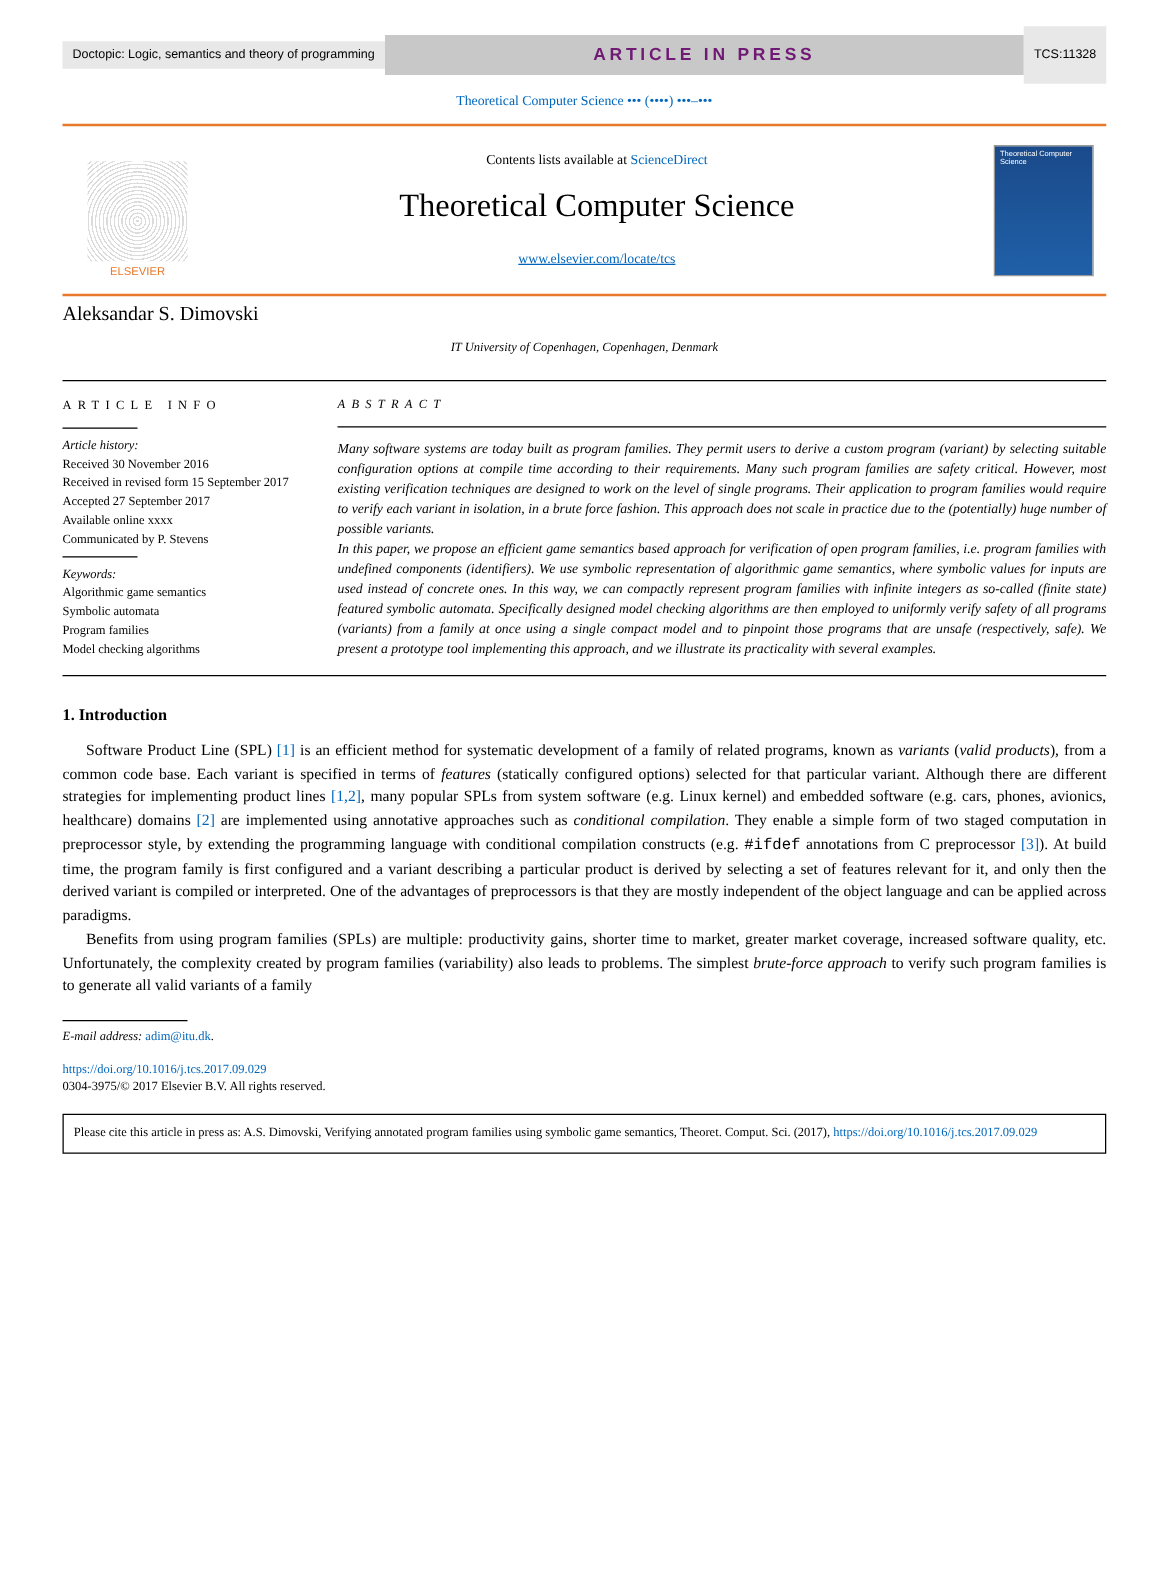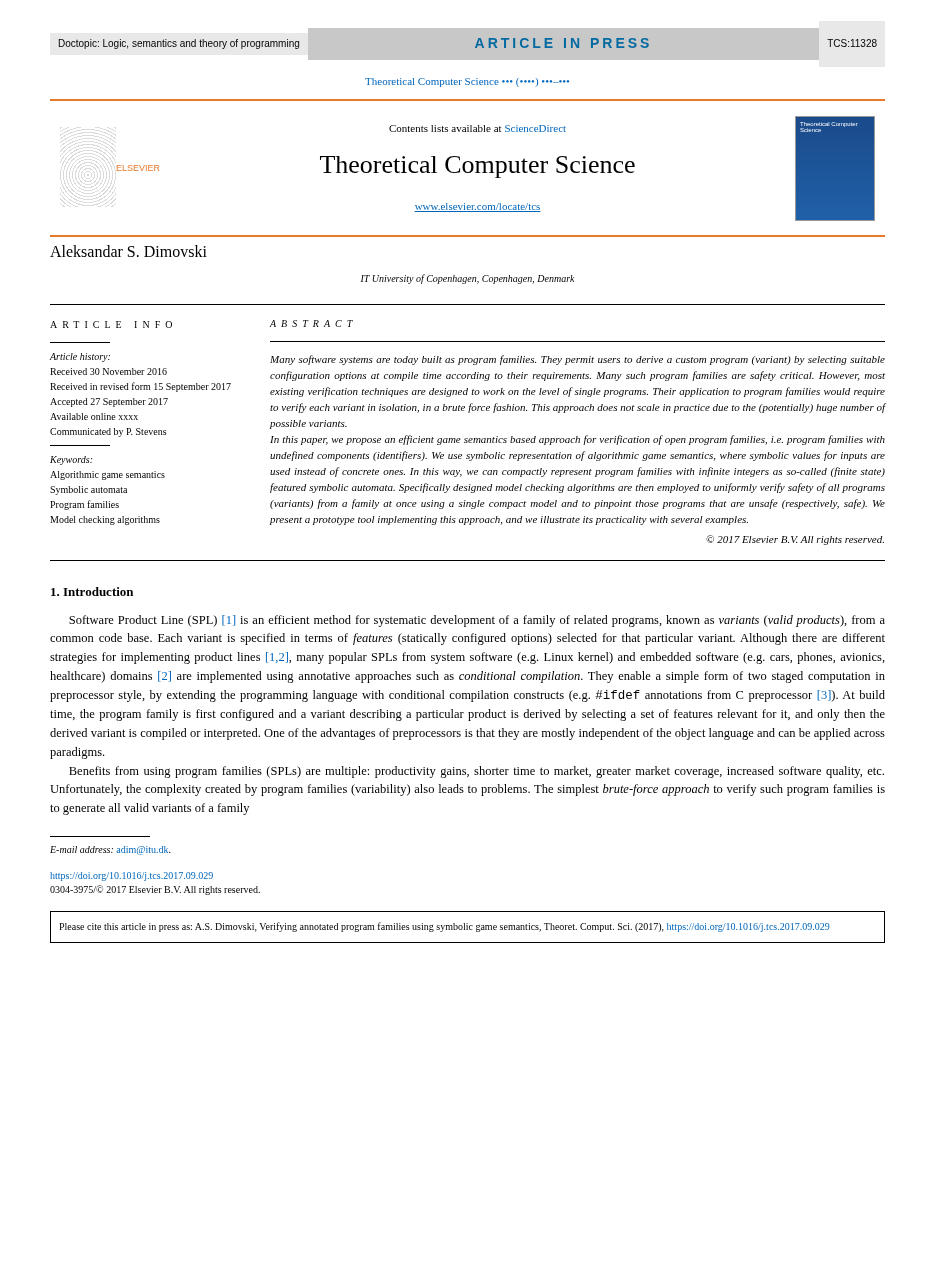--- a/index.html
+++ b/index.html
@@ -20,21 +20,21 @@
     font-size: 10px;
   }
   .top-bar .doctopic {
     background: #e8e8e8;
     padding: 4px 8px;
     font-family: Arial, sans-serif;
   }
   .top-bar .aip-block {
     flex: 1;
     background: #c8c8c8;
-    color: #0369a1;
+    color: #701a75;
     letter-spacing: 3px;
     font-weight: bold;
     text-align: center;
     padding: 6px 0;
     font-size: 14px;
     font-family: Arial, sans-serif;
   }
   .top-bar .tcsid {
     background: #e8e8e8;
     padding: 16px 8px;
@@ -50,21 +50,21 @@
   .header-box {
     display: flex;
     align-items: center;
     gap: 20px;
     padding: 8px 10px;
   }
   .elsevier-logo {
     width: 100px;
     height: 110px;
     display: flex;
-    flex-direction: row;
+    flex-direction: column;
     align-items: center;
     justify-content: flex-end;
     font-size: 9px;
     color: #e8792a;
     font-family: Arial, sans-serif;
   }
   .elsevier-logo .tree {
     width: 80px; height: 80px;
     background: repeating-radial-gradient(circle at 50% 60%, #888 0 1px, transparent 1px 3px);
     opacity: 0.3;
@@ -227,21 +227,20 @@
       <span>Algorithmic game semantics</span><br>
       <span>Symbolic automata</span><br>
       <span>Program families</span><br>
       <span>Model checking algorithms</span>
     </div>
     <div class="abs-col">
       <h4>abstract</h4>
       <hr class="hr-thin" style="margin-bottom:10px">
       <p>Many software systems are today built as program families. They permit users to derive a custom program (variant) by selecting suitable configuration options at compile time according to their requirements. Many such program families are safety critical. However, most existing verification techniques are designed to work on the level of single programs. Their application to program families would require to verify each variant in isolation, in a brute force fashion. This approach does not scale in practice due to the (potentially) huge number of possible variants.</p>
       <p>In this paper, we propose an efficient game semantics based approach for verification of open program families, i.e. program families with undefined components (identifiers). We use symbolic representation of algorithmic game semantics, where symbolic values for inputs are used instead of concrete ones. In this way, we can compactly represent program families with infinite integers as so-called (finite state) featured symbolic automata. Specifically designed model checking algorithms are then employed to uniformly verify safety of all programs (variants) from a family at once using a single compact model and to pinpoint those programs that are unsafe (respectively, safe). We present a prototype tool implementing this approach, and we illustrate its practicality with several examples.</p>
-      <div class="copyright">© 2017 Elsevier B.V. All rights reserved.</div>
     </div>
   </div>
 
   <hr class="hr-thin">
 
   <div class="body-text">
     <div class="section-h">1. Introduction</div>
     <p>
       <span>Software Product Line (SPL) </span><a class="ref" href="#">[1]</a><span> is an efficient method for systematic development of a family of related programs, known as </span><em>variants</em><span> (</span><em>valid products</em><span>), from a common code base. Each variant is specified in terms of </span><em>features</em><span> (statically configured options) selected for that particular variant. Although there are different strategies for implementing product lines </span><a class="ref" href="#">[1,2]</a><span>, many popular SPLs from system software (e.g. Linux kernel) and embedded software (e.g. cars, phones, avionics, healthcare) domains </span><a class="ref" href="#">[2]</a><span> are implemented using annotative approaches such as </span><em>conditional compilation</em><span>. They enable a simple form of two staged computation in preprocessor style, by extending the programming language with conditional compilation constructs (e.g. </span><span class="code">#ifdef</span><span> annotations from C preprocessor </span><a class="ref" href="#">[3]</a><span>). At build time, the program family is first configured and a variant describing a particular product is derived by selecting a set of features relevant for it, and only then the derived variant is compiled or interpreted. One of the advantages of preprocessors is that they are mostly independent of the object language and can be applied across paradigms.</span>
     </p>

